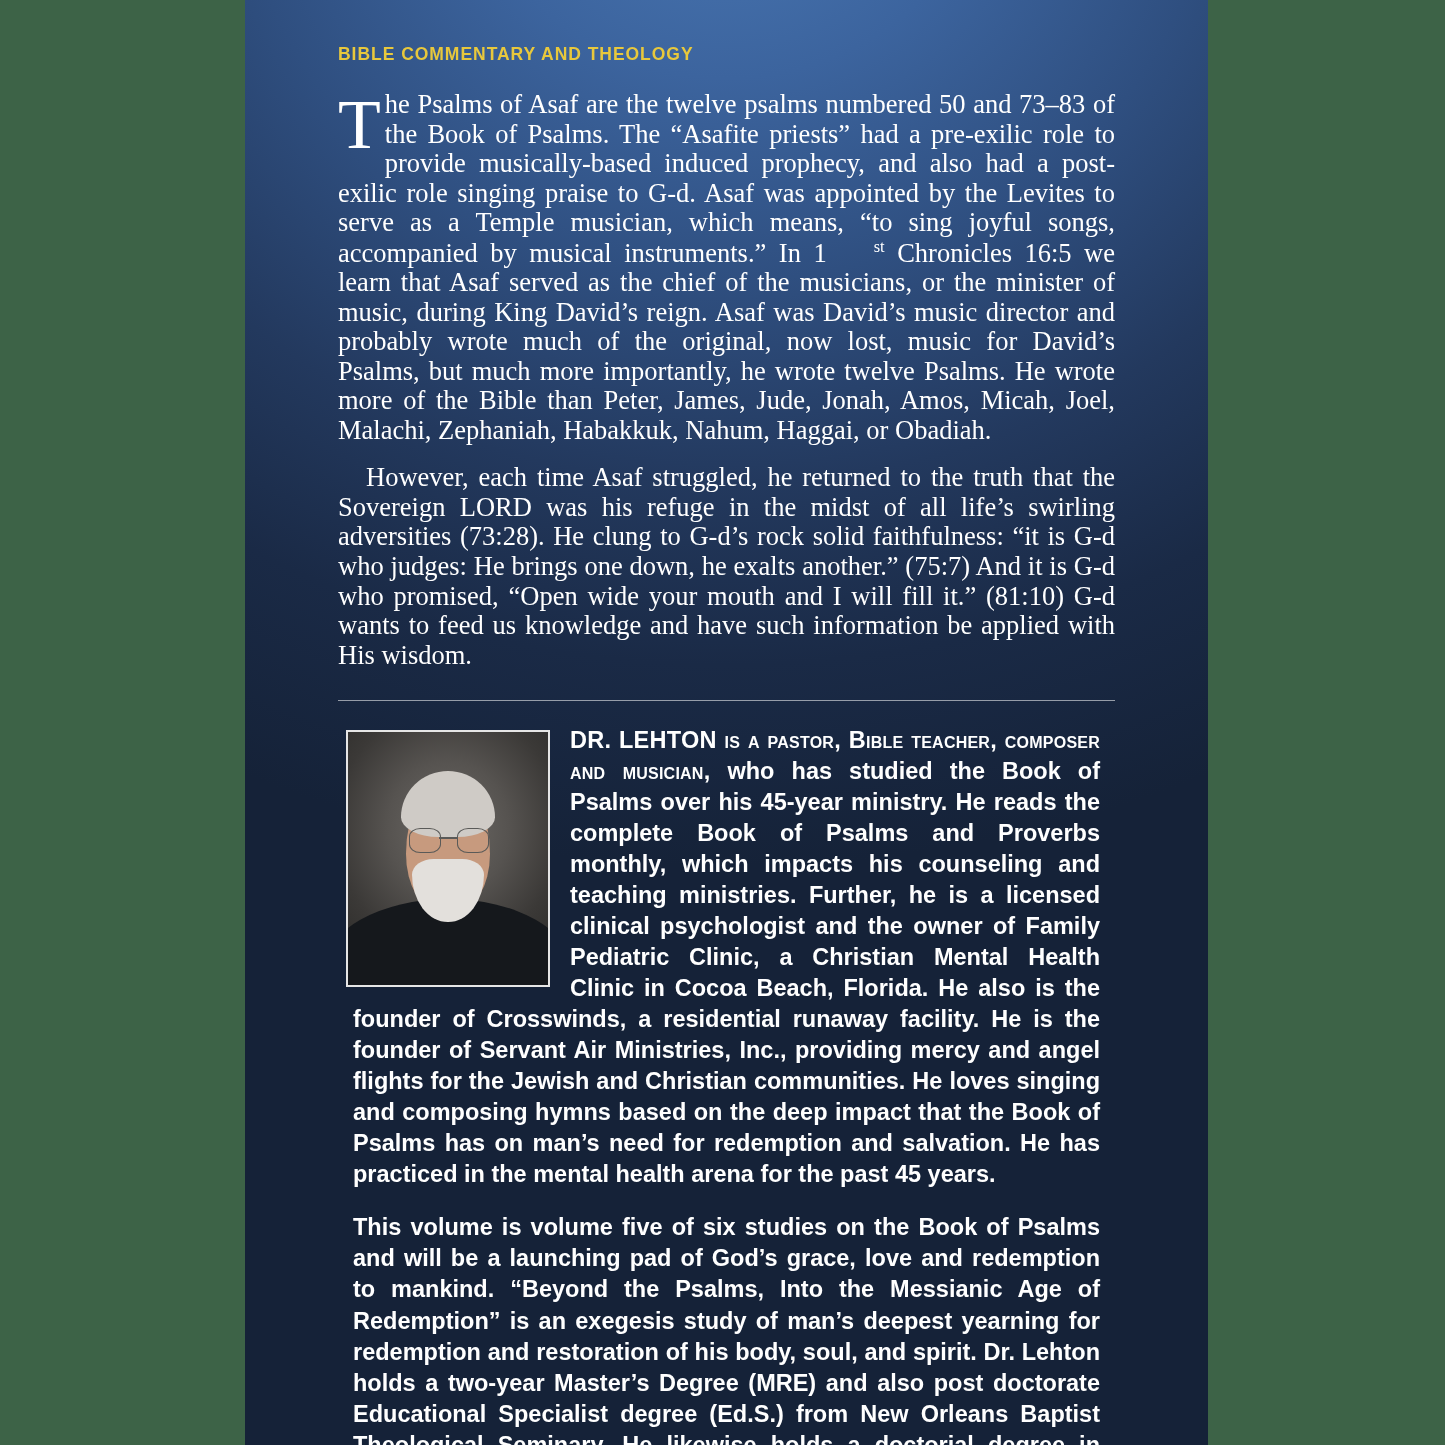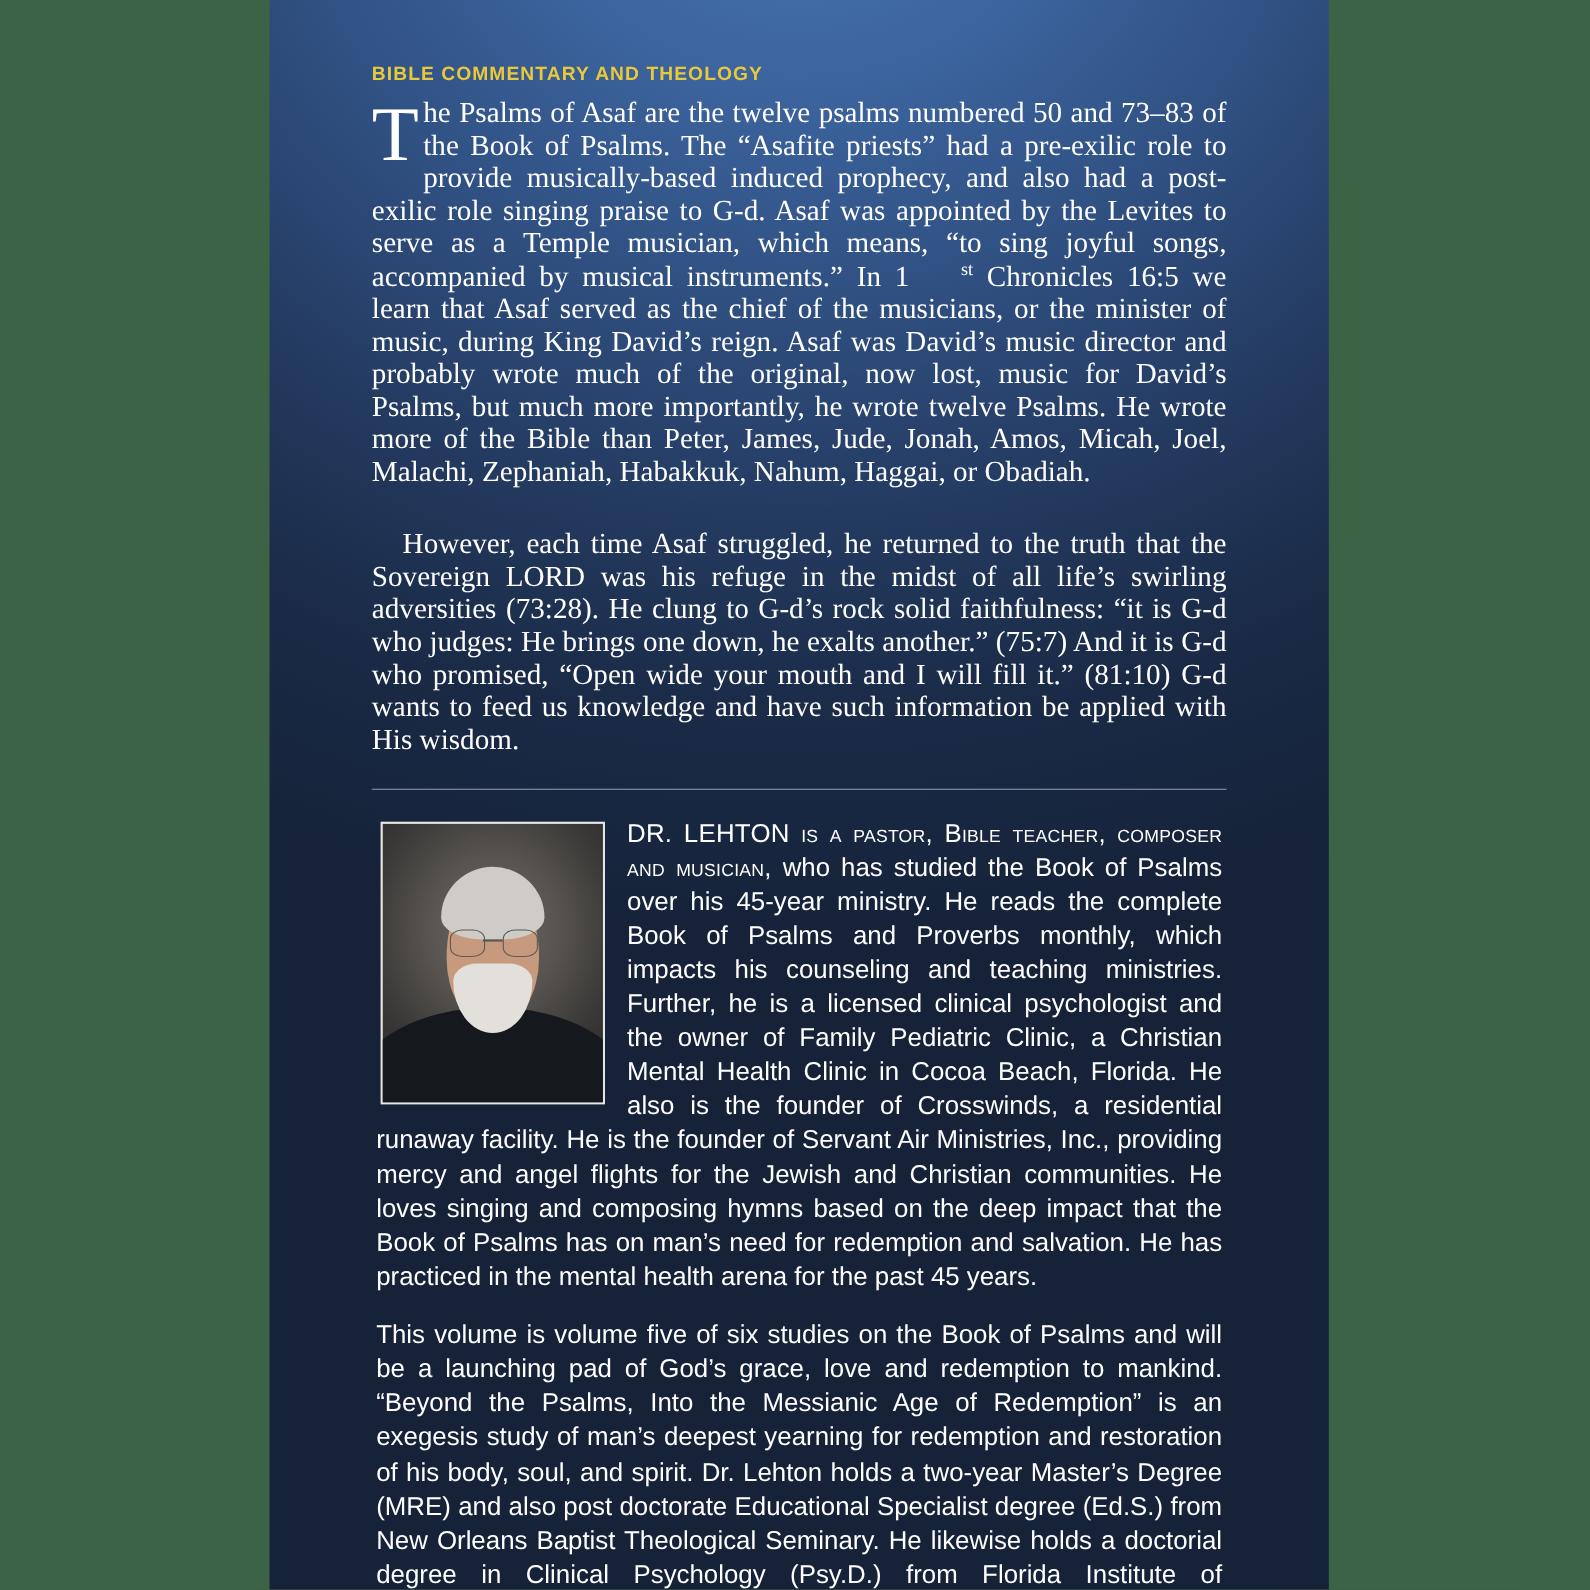--- a/index.html
+++ b/index.html
@@ -29,37 +29,37 @@
     color: #ffffff;
     box-sizing: border-box;
     padding: 0 93px;
     overflow: hidden;
   }
   .kicker {
     color: #e8c83c;
     font-size: 17.5px;
     letter-spacing: 0.055em;
     font-weight: 600;
-    padding-top: 57px;
-    margin-bottom: 10px;
+    padding-top: 44px;
+    margin-bottom: 25px;
     font-family: "Liberation Sans", sans-serif;
   }
   .serif-body {
     font-family: "Liberation Serif", serif;
     font-size: 26.5px;
     line-height: 1.115;
     text-align: justify;
     color: #ffffff;
   }
   .serif-body p {
     margin: 0 0 0 0;
   }
   .serif-body p.indent {
     text-indent: 28px;
-    margin-top: 37px;
+    margin-top: 18px;
   }
   .dropcap-para {
     position: relative;
   }
   .dropcap {
     float: left;
     font-family: "Liberation Serif", serif;
     font-size: 70px;
     line-height: 0.84;
     padding: 4px 4px 0 0;
@@ -75,21 +75,21 @@
     margin: 30px 0 24px 0;
   }
 
   .bio-block {
     font-family: "Liberation Sans", sans-serif;
     font-size: 23.5px;
     line-height: 1.32;
     text-align: justify;
     color: #ffffff;
   }
-  .bio-block p { margin: 4px; }
+  .bio-block p { margin: 15px; font-weight: bold; }
   .photo {
     float: left;
     width: 200px;
     height: 253px;
     margin: 5px 20px 6px 8px;
     border: 2px solid #e6e6e6;
     background: #2a2a2a;
     position: relative;
     overflow: hidden;
   }

